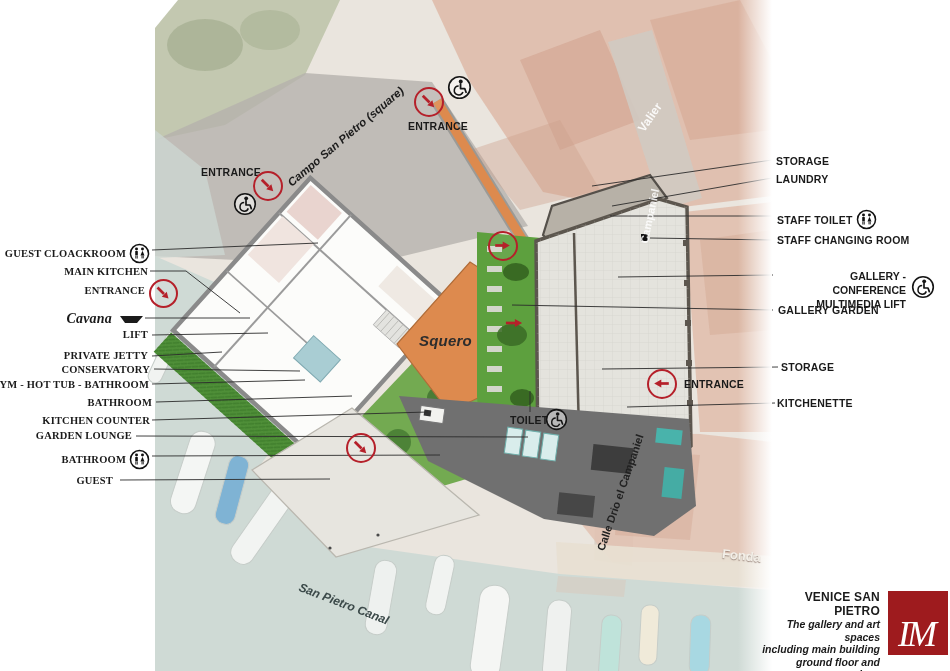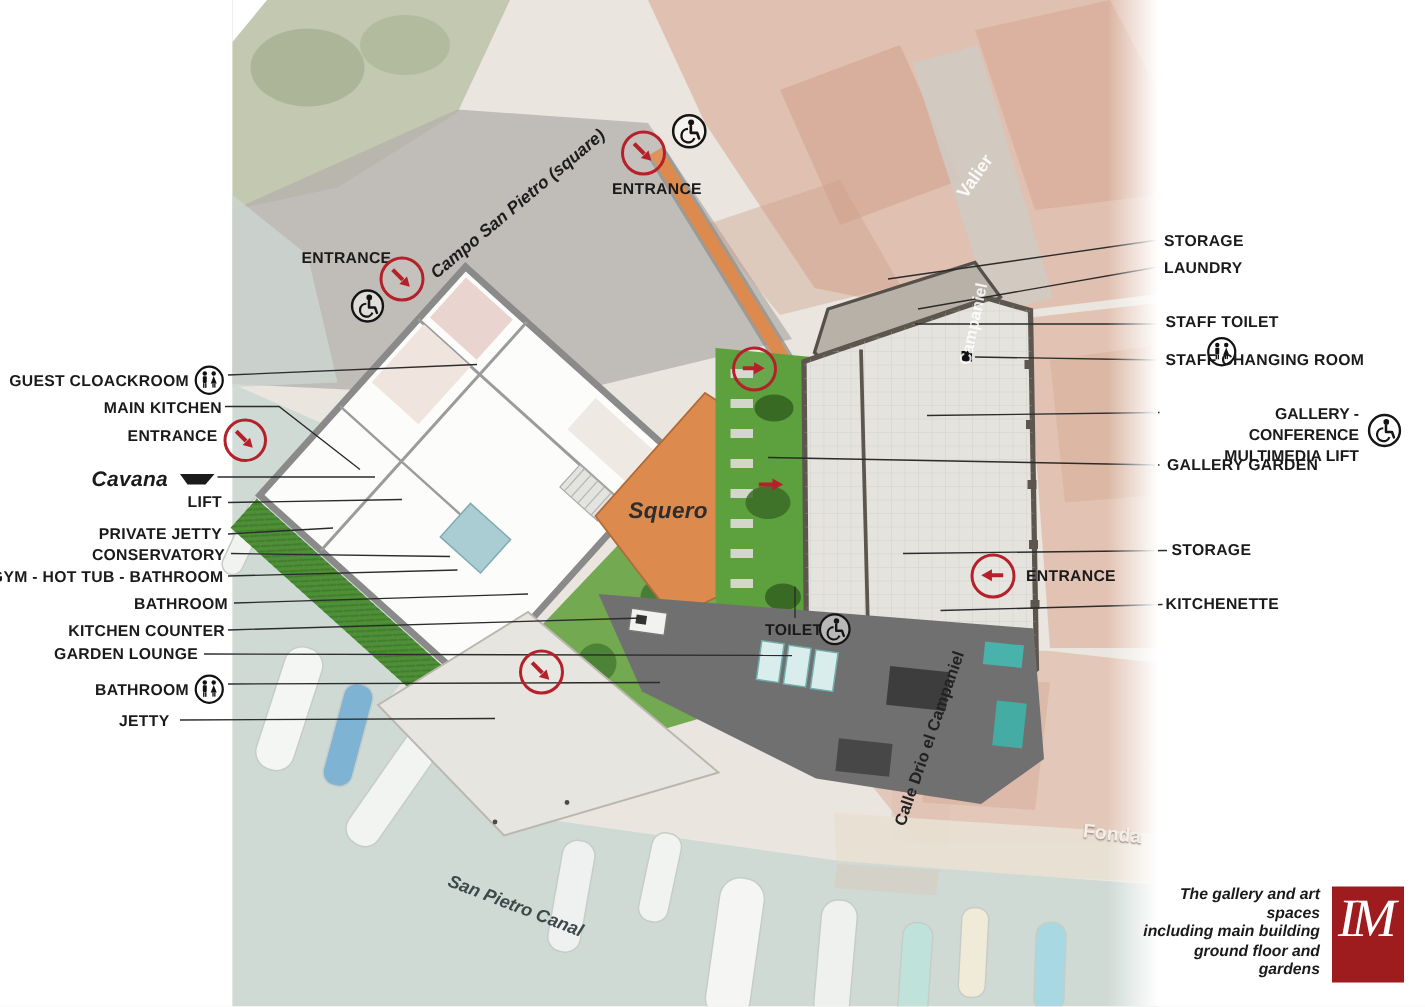--- a/index.html
+++ b/index.html
@@ -1,31 +1,31 @@
 <!DOCTYPE html>
 <html><head>
 <meta charset="utf-8">
 <style>
   html,body{margin:0;padding:0;background:#fff;}
   .canvas{position:relative;width:950px;height:671px;background:#fff;overflow:hidden;
           font-family:"Liberation Sans",sans-serif;color:#1a1a1a;}
   svg.scene{position:absolute;left:0;top:0;z-index:1;}
   .lbl{position:absolute;z-index:3;font-size:10.5px;font-weight:600;letter-spacing:.2px;white-space:nowrap;}
-  .lbl.rt{}
+  .lbl.rt{font-family:Liberation Serif, serif;}
   .flexr{display:flex;align-items:center;gap:3px;}
   .it{font-style:italic;font-weight:600;}
   .circ{position:absolute;z-index:3;border-radius:50%;box-sizing:border-box;}
   .redc{border:2.5px solid #b5202a;background:rgba(255,255,255,.08);}
   .icn{position:absolute;z-index:3;line-height:0;}
   .maplbl{position:absolute;z-index:2;white-space:nowrap;}
   .title-block{position:absolute;z-index:3;left:762px;top:590px;width:118px;text-align:right;}
   .title-block .tt{font-size:12px;font-weight:700;letter-spacing:.2px;}
   .title-block .sub{font-size:10.5px;font-style:italic;font-weight:600;line-height:12.5px;}
-  .logo{position:absolute;z-index:3;left:888px;top:591px;width:48px;height:64px;
-        display:flex;align-items:flex-start;justify-content:center;}
+  .logo{position:absolute;z-index:3;left:888px;top:591px;width:60px;height:64px;
+        display:flex;align-items:flex-end;justify-content:center;}
   .logo span{font-family:"Liberation Serif",serif;font-style:italic;font-size:36px;
              color:#fff;letter-spacing:-3px;padding-right:4px;}
   .glc{position:absolute;z-index:3;left:778px;top:269px;width:128px;text-align:right;
        font-size:10.5px;font-weight:600;line-height:14px;}
 </style>
 </head>
 <body>
 
 <div class="canvas">
 
@@ -232,21 +232,21 @@
             <rect x="7.3" y="14.2" width="1.05" height="3.6"></rect>
             <rect x="8.85" y="14.2" width="1.05" height="3.6"></rect>
             <circle cx="15.4" cy="6.8" r="1.7"></circle>
             <path d="M15.4 8.8 L13.1 14.4 H17.7 Z"></path>
             <rect x="14.35" y="14.4" width="1" height="3.2"></rect>
             <rect x="15.75" y="14.4" width="1" height="3.2"></rect>
           </g>
         </svg>
     </span>
   </div>
-  <div class="lbl rt" style="right:837px;top:475px;">JETTY</div>
+  <div class="lbl rt" style="right:837px;top:475px;">GUEST</div>
 
   <div class="lbl" style="left:408px;top:120px;">ENTRANCE</div>
   <div class="circ redc" style="left:414px;top:87px;width:30px;height:30px;">
     <svg width="25" height="25" viewBox="0 0 24 24">
         <line x1="6.5" y1="6.5" x2="13" y2="13" stroke="#b5202a" stroke-width="2.6"></line>
         <polygon points="17.5,17.5 10.8,15.7 15.7,10.8" fill="#b5202a"></polygon>
       </svg>
   </div>
   <div class="icn" style="left:447px;top:75px;">
     <svg width="25" height="25" viewBox="0 0 24 24">
@@ -268,21 +268,21 @@
     <svg width="24" height="24" viewBox="0 0 24 24">
         <circle cx="12" cy="12" r="10.3" fill="rgba(255,255,255,.5)" stroke="#151515" stroke-width="1.6"></circle>
         <circle cx="13.2" cy="6.3" r="1.9" fill="#151515"></circle>
         <path d="M13 8.6 L13 13 L17 13 L18.3 16.6" stroke="#151515" stroke-width="1.7" fill="none" stroke-linecap="round" stroke-linejoin="round"></path>
         <path d="M11.2 10.5 A4.3 4.3 0 1 0 15.3 16.4" stroke="#151515" stroke-width="1.5" fill="none"></path>
       </svg>
   </div>
 
   <div class="lbl" style="left:776px;top:155px;">STORAGE</div>
   <div class="lbl" style="left:776px;top:173px;">LAUNDRY</div>
-  <div class="lbl flexr" style="left:777px;top:209px;flex-direction:column;">
+  <div class="lbl flexr" style="left:777px;top:209px;">
     <span>STAFF TOILET</span>
     <span class="icn" style="position:static;">
       <svg width="21" height="21" viewBox="0 0 24 24">
           <circle cx="12" cy="12" r="10.3" fill="rgba(255,255,255,.6)" stroke="#111" stroke-width="1.7"></circle>
           <g fill="#111">
             <circle cx="8.6" cy="6.8" r="1.7"></circle>
             <rect x="7.1" y="9" width="3" height="5" rx=".6"></rect>
             <rect x="7.3" y="14.2" width="1.05" height="3.6"></rect>
             <rect x="8.85" y="14.2" width="1.05" height="3.6"></rect>
             <circle cx="15.4" cy="6.8" r="1.7"></circle>
@@ -347,20 +347,21 @@
   </div>
 
   <div class="maplbl it" style="left:268px;top:120px;width:180px;transform:rotate(-40deg);font-size:11.5px;font-weight:600;color:#1c1c1c;">Campo San Pietro (square)</div>
   <div class="maplbl it" style="left:295px;top:603px;width:130px;transform:rotate(21deg);font-size:12px;font-weight:600;color:#3c4a4a;">San Pietro Canal</div>
   <div class="maplbl" style="left:630px;top:103px;width:50px;transform:rotate(-55deg);font-size:12px;font-weight:700;color:#fff;opacity:.9;">Valier</div>
   <div class="maplbl" style="left:616px;top:203px;width:70px;transform:rotate(-78deg);font-size:11px;font-weight:700;color:#fff;opacity:.85;">Campaniel</div>
   <div class="maplbl" style="left:722px;top:548px;transform:rotate(6deg);font-size:13px;font-weight:700;color:#f3efe8;text-shadow:0 1px 1px rgba(140,120,110,.8);">Fonda</div>
   <div class="maplbl" style="left:548px;top:471px;width:155px;transform:rotate(-71deg);font-size:11px;font-weight:600;color:#222;">Calle Drio el Campaniel</div>
 
   <div class="title-block">
+    <div class="tt">VENICE SAN PIETRO</div>
     <div class="sub">The gallery and art spaces</div>
     <div class="sub">including main building</div>
     <div class="sub">ground floor and gardens</div>
 
   </div>
   <div class="logo" id="logo-box" style="background: rgb(158, 27, 30);">
     <span>IM</span>
   </div>
 
 </div>

